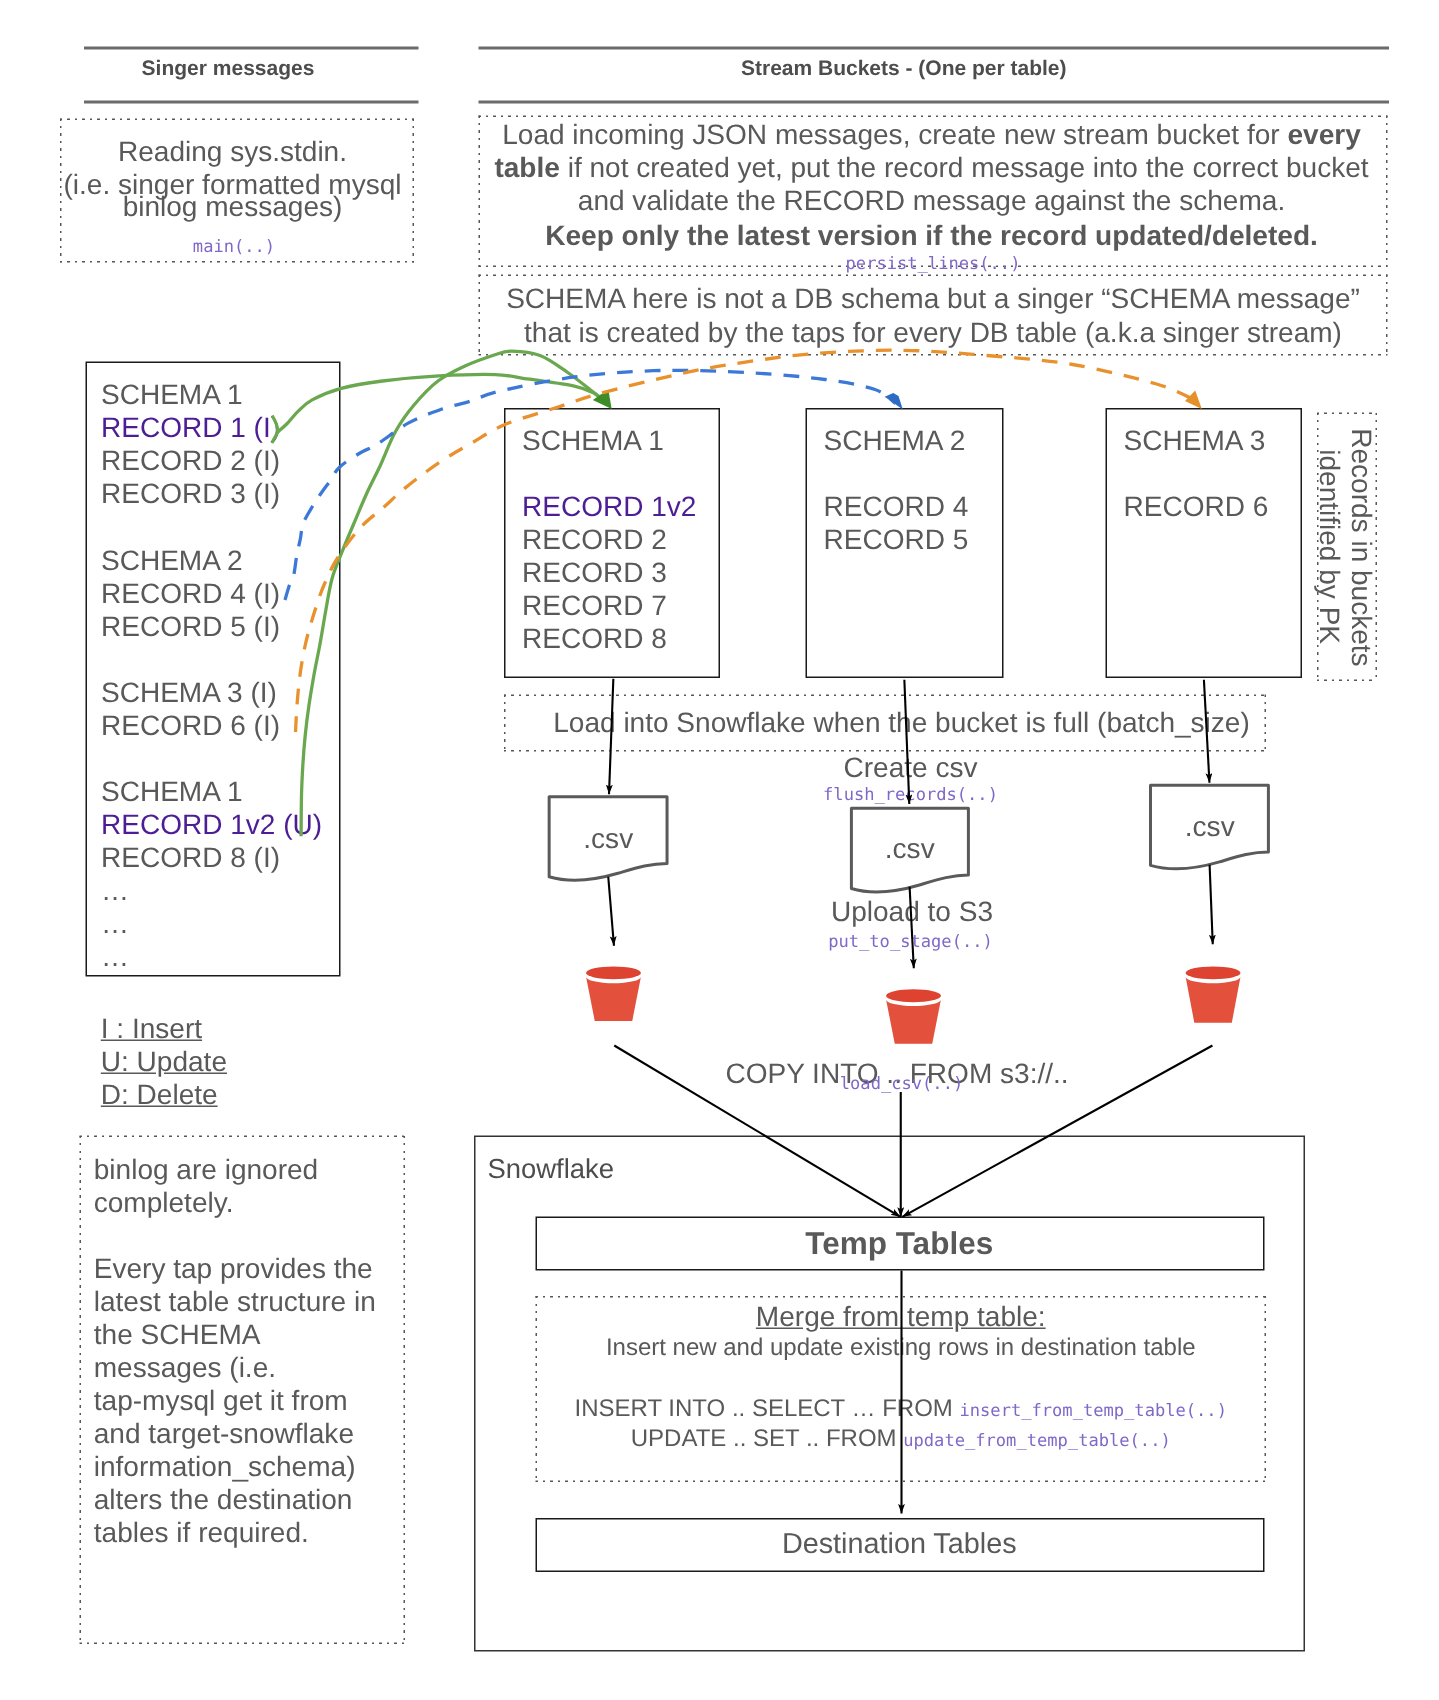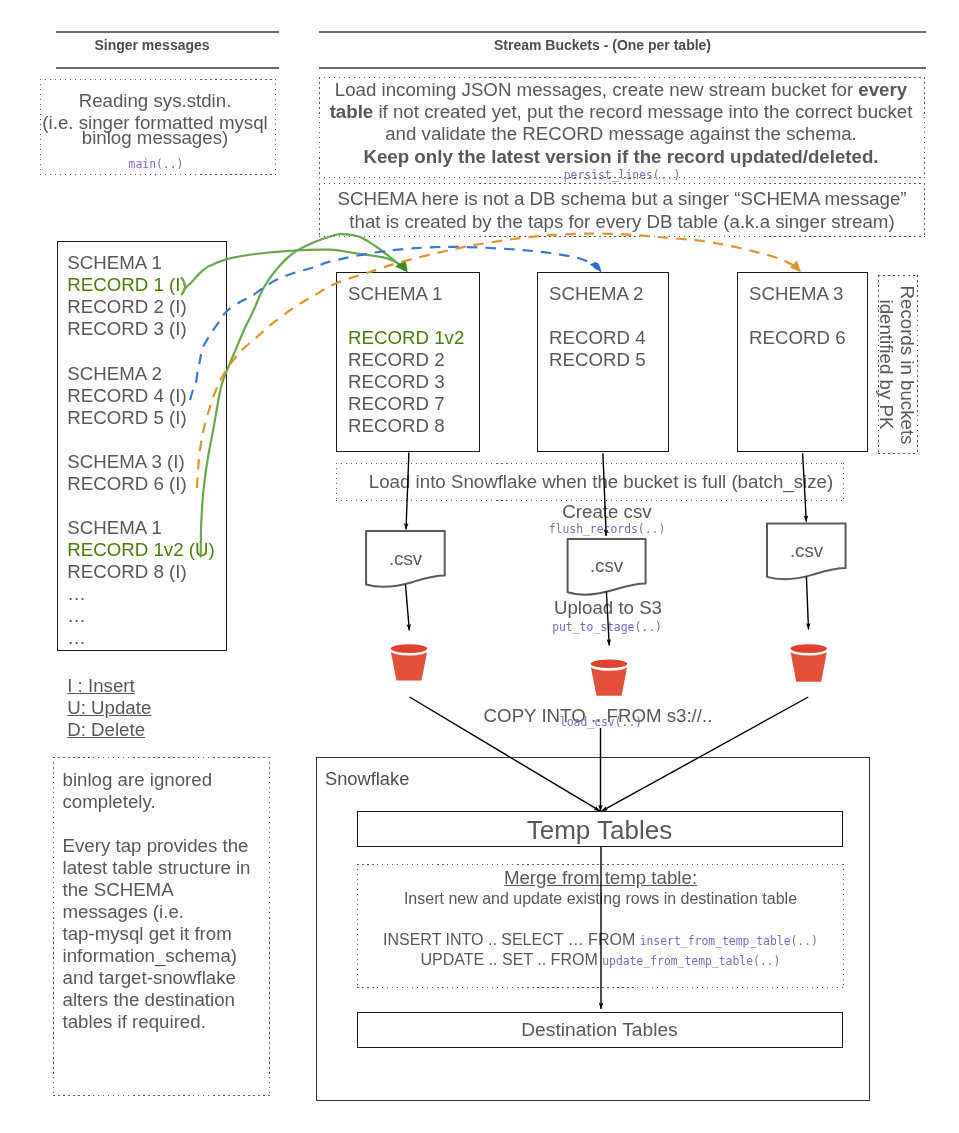--- a/index.html
+++ b/index.html
@@ -16,21 +16,21 @@
     background-size: 100% 1px, 100% 1px, 1px 100%, 1px 100%;
     background-position: 0 0, 0 100%, 0 0, 100% 0;
     background-repeat: no-repeat;}
   .solidbox{position:absolute;border:1px solid #1a1a1a;box-sizing:border-box;background:#fff;}
   .txt{position:absolute;font-size:18.7px;line-height:22.2px;color:#595959;}
   .center{text-align:center;}
   .mono{font-family:"DejaVu Sans Mono",monospace;font-size:11.4px;color:#8068c8;letter-spacing:0px;}
   .green{color:#6aa84f;}
   svg.ov{position:absolute;left:0;top:0;width:959px;height:1133px;overflow:visible;pointer-events:none;}
   .line{font-size:18.7px;line-height:22.05px;color:#595959;white-space:nowrap;}
-  .line.green{color:#4d7c0f;}
+  .line.green{color:#4c1d95;}
 </style>
 </head>
 <body>
 
 <div class="hdr-rule" style="left:55.5px;top:31px;width:223px;"></div>
 <div class="col-title" style="left:55.5px;top:37px;width:193px;">Singer messages</div>
 <div class="hdr-rule" style="left:55.5px;top:67px;width:223px;"></div>
 
 <div class="hdr-rule" style="left:319px;top:31px;width:607px;"></div>
 <div class="col-title" style="left:319px;top:37px;width:567px;">Stream Buckets - (One per table)</div>
@@ -73,22 +73,22 @@
 <div class="dotbox" style="left:52.5px;top:757px;width:217px;height:339px;"></div>
 <div id="ddl-note" style="position:absolute;left:62.5px;top:768.5px;width:205px;line-height:21.86px;">
     <div class="line">binlog are ignored</div>
     <div class="line">completely.</div>
     <div class="line">&nbsp;</div>
     <div class="line">Every tap provides the</div>
     <div class="line">latest table structure in</div>
     <div class="line">the SCHEMA</div>
     <div class="line">messages (i.e.</div>
     <div class="line">tap-mysql get it from</div>
+    <div class="line">and target-snowflake</div>
     <div class="line">information_schema)</div>
-    <div class="line">and target-snowflake</div>
     <div class="line">alters the destination</div>
     <div class="line">tables if required.</div>
   </div>
 
 <div class="dotbox" style="left:318.8px;top:77px;width:606px;height:101px;"></div>
 <div class="txt center" style="left:316px;top:78.8px;width:610px;"><span>Load incoming JSON messages, create new stream bucket for </span><b>every</b></div>
 <div class="txt center" style="left:316px;top:100.8px;width:610px;"><b>table</b><span> if not created yet, put the record message into the correct bucket</span></div>
 <div class="txt center" style="left:316px;top:123px;width:610px;text-align:center;">and validate the RECORD message against the schema.</div>
 <div class="txt center" style="left:316px;top:145.5px;width:610px;"><b>Keep only the latest version if the record updated/deleted.</b></div>
 <div class="mono center" style="position:absolute;left:319px;top:167.5px;width:606px;">persist_lines(..)</div>
@@ -164,21 +164,21 @@
   <g>
     <ellipse cx="808.7" cy="648.6" rx="18.3" ry="4.3" fill="#de4331"></ellipse>
     <path d="M790.4,651.1 A18.3,4.4 0 0 0 827.0,651.1 L821.2,681.8 L796.2,681.8 Z" fill="#e3503c"></path>
   </g>
 </svg>
 
 <div class="solidbox" style="left:315.5px;top:757px;width:554px;height:344px;border-color:#333;"></div>
 <div style="position:absolute;left:325px;top:767.5px;font-weight:normal;font-size:18.3px;color:#4d4d4d;">Snowflake</div>
 
 <div class="solidbox" style="left:356.5px;top:810.5px;width:486px;height:36px;"></div>
-<div class="txt center" style="left:356.5px;top:818.5px;width:486px;font-size:26px;">Temp Tables</div>
+<div class="txt center" style="left:356.5px;top:818.5px;width:486px;font-size:21px;font-weight:bold;">Temp Tables</div>
 
 <div class="dotbox" style="left:357px;top:864px;width:487px;height:124px;"></div>
 <div class="txt center" style="left:357px;top:867px;width:487px;text-decoration:underline;">Merge from temp table:</div>
 <div class="txt center" style="left:357px;top:888px;width:487px;font-size:16px;">Insert new and update existing rows in destination table</div>
 <div class="txt center" style="left:357px;top:928.5px;width:487px;font-size:16px;"><span>INSERT INTO .. SELECT … FROM </span><span class="mono">insert_from_temp_table(..)</span></div>
 <div class="txt center" style="left:357px;top:948.5px;width:487px;font-size:16px;"><span>UPDATE .. SET .. FROM </span><span class="mono">update_from_temp_table(..)</span></div>
 
 <div class="solidbox" style="left:356.5px;top:1012px;width:486px;height:36px;"></div>
 <div class="txt center" style="left:356.5px;top:1019px;width:486px;font-size:19.2px;">Destination Tables</div>
 

